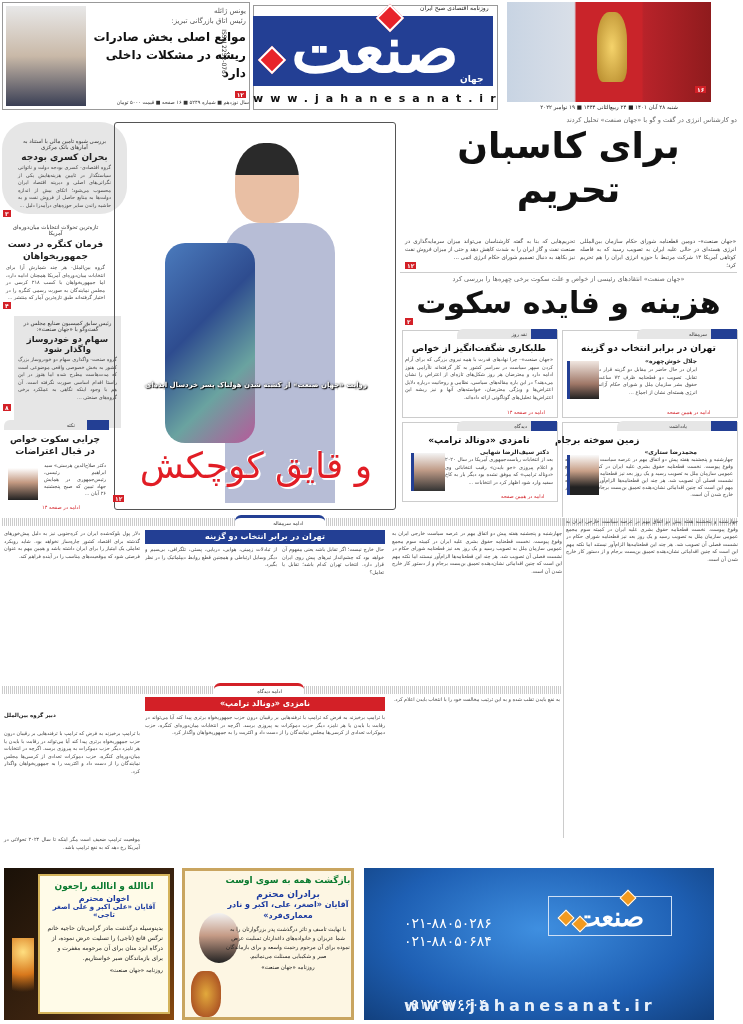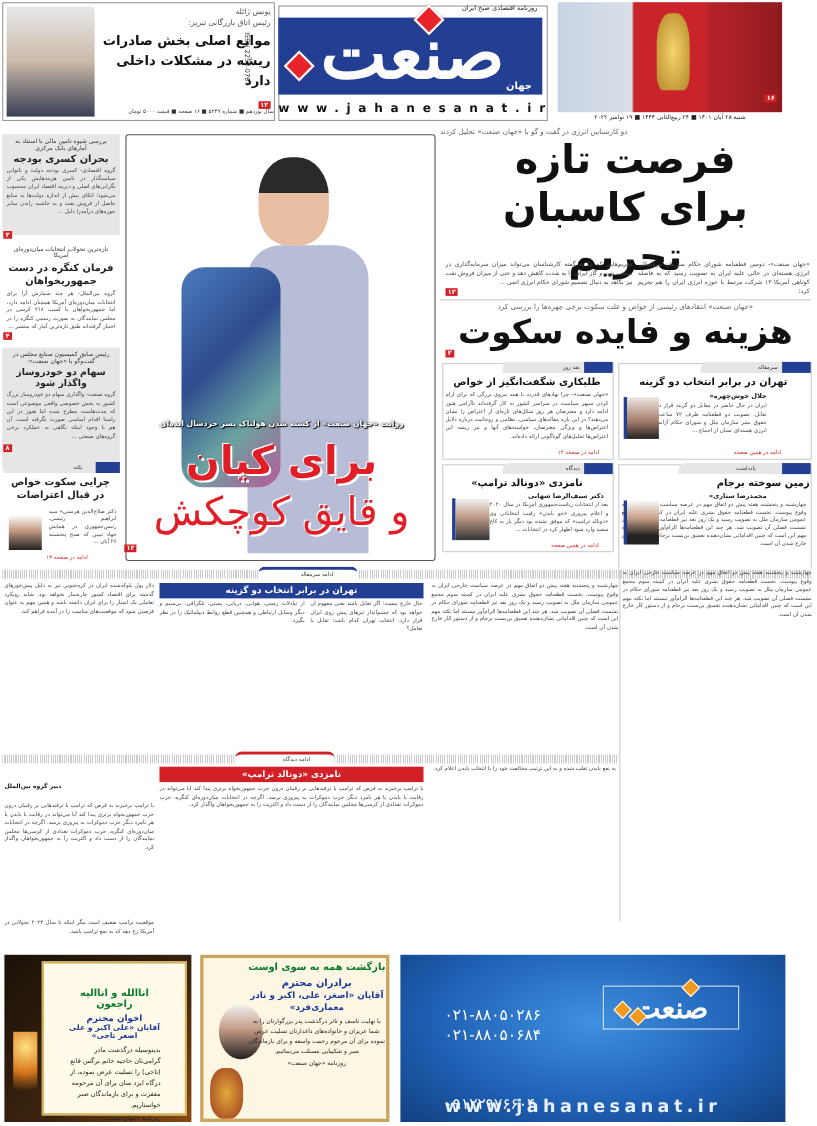--- a/index.html
+++ b/index.html
@@ -48,22 +48,21 @@
 <div class="abs" id="url-bar">www.jahanesanat.ir</div>
 
 <div class="abs" style="left:505px;top:2px;width:206px;height:112px;">
   <div class="abs" style="left:2px;top:0;width:204px;height:100px;background:linear-gradient(90deg,#c8d4e3 0%,#d9dfe8 33%,#c9242a 34%,#c9242a 66%,#b8232a 67%,#8f1b1d 100%);"></div>
   <div class="abs" style="left:92px;top:10px;width:30px;height:70px;background:radial-gradient(ellipse at center,#f5d36b,#b4882a);border-radius:40% 40% 20% 20%;"></div>
   <span class="abs redbox" style="left:190px;top:84px;">۱۶</span>
   <div class="abs" style="left:2px;top:102px;width:204px;font-size:5.5px;text-align:center;color:#222;">شنبه ۲۸ آبان ۱۴۰۱ ■ ۲۴ ربیع‌الثانی ۱۴۴۴ ■ ۱۹ نوامبر ۲۰۲۲</div>
 </div>
 
 <div class="abs" style="left:400px;top:116px;width:337px;height:120px;">
-  <div style="font-size:6.5px;color:#666;text-align:left;">دو کارشناس انرژی در گفت و گو با «جهان صنعت» تحلیل کردند</div>
-  <div style="font-size:36px;font-weight:900;text-align:center;line-height:44px;color:#111;">فرصت تازه</div>
+  <div style="font-size:6.5px;color:#666;text-align:right;">دو کارشناس انرژی در گفت و گو با «جهان صنعت» تحلیل کردند</div>
   <div style="font-size:36px;font-weight:700;text-align:center;line-height:44px;color:#111;">برای کاسبان تحریم</div>
 </div>
 <div class="abs txt" style="left:580px;top:237px;width:156px;font-size:5.5px;line-height:8px;">«جهان صنعت»- دومین قطعنامه شورای حکام سازمان بین‌المللی انرژی هسته‌ای در حالی علیه ایران به تصویب رسید که به فاصله کوتاهی آمریکا ۱۳ شرکت مرتبط با حوزه انرژی ایران را هم تحریم کرد؛</div>
 <div class="abs txt" style="left:405px;top:237px;width:170px;font-size:5.5px;line-height:8px;">تحریم‌هایی که بنا به گفته کارشناسان می‌تواند میزان سرمایه‌گذاری در صنعت نفت و گاز ایران را به شدت کاهش دهد و حتی از میزان فروش نفت نیز بکاهد به دنبال تصمیم شورای حکام انرژی اتمی ...</div>
 <span class="abs redbox" style="left:405px;top:262px;">۱۲</span>
 <div class="abs" style="left:400px;top:272px;width:337px;border-top:1px solid #ccc;"></div>
 
 <div class="abs" style="left:400px;top:275px;width:337px;height:55px;">
   <div style="font-size:6.5px;color:#666;text-align:center;">«جهان صنعت» انتقادهای رئیسی از خواص و علت سکوت برخی چهره‌ها را بررسی کرد</div>
   <div style="font-size:30px;font-weight:900;text-align:center;line-height:40px;color:#111;">هزینه و فایده سکوت</div>
@@ -90,53 +89,53 @@
   <div class="abs bold" style="right:4px;top:12px;width:148px;text-align:center;font-size:9px;">طلبکاری شگفت‌انگیز از خواص</div>
   <div class="abs txt" style="right:4px;top:25px;width:148px;font-size:5px;line-height:7.5px;height:52px;overflow:hidden;">«جهان صنعت»- چرا نهادهای قدرت با همه نیروی بزرگی که برای آرام کردن سپهر سیاست در سراسر کشور به کار گرفته‌اند ناآرامی هنوز ادامه دارد و معترضان هر روز شکل‌های تازه‌ای از اعتراض را نشان می‌دهند؟ در این باره مقاله‌های سیاسی، نظامی و روحانیت درباره دلایل اعتراض‌ها و ویژگی معترضان، خواسته‌های آنها و نیز ریشه این اعتراض‌ها تحلیل‌های گوناگونی ارائه داده‌اند.</div>
   <div class="abs cont" style="left:104px;top:78px;">ادامه در صفحه ۱۴</div>
 </div>
 
 <div class="abs" style="left:562px;top:422px;width:176px;height:95px;border:1px solid #ccc;border-bottom:none;">
   <div class="abs" style="right:0;top:-2px;width:120px;height:10px;background:#e6e6e6;border-top-left-radius:6px;">
     <div class="abs" style="right:0;top:0;width:26px;height:10px;background:#233f94;"></div>
     <span class="abs tab-label" style="right:50px;top:2px;">یادداشت</span>
   </div>
-  <div class="abs bold" style="right:1px;top:12px;width:165px;text-align:right;font-size:9px;">زمین سوخته برجام</div>
+  <div class="abs bold" style="right:17px;top:12px;width:165px;text-align:left;font-size:9px;">زمین سوخته برجام</div>
   <div class="abs" style="right:40px;top:25px;font-size:6px;font-weight:bold;">محمدرضا ستاری»</div>
   <div class="abs txt" style="right:4px;top:33px;width:168px;font-size:5px;line-height:7px;height:62px;overflow:hidden;">چهارشنبه و پنجشنبه هفته پیش دو اتفاق مهم در عرصه سیاست خارجی ایران به وقوع پیوست. نخست قطعنامه حقوق بشری علیه ایران در کمیته سوم مجمع عمومی سازمان ملل به تصویب رسید و یک روز بعد نیز قطعنامه شورای حکام در نشست فصلی آن تصویب شد. هر چند این قطعنامه‌ها الزام‌آور نیستند اما نکته مهم این است که چنین اقداماتی نشان‌دهنده تعمیق بن‌بست برجام و از دستور کار خارج شدن آن است.</div>
   <div class="abs" style="left:4px;top:32px;width:32px;height:40px;background:linear-gradient(#fafafa,#c8a088 40%,#222 80%);border-left:3px solid #233f94;"></div>
 </div>
 
 <div class="abs" style="left:402px;top:422px;width:156px;height:80px;border:1px solid #ccc;">
   <div class="abs" style="right:0;top:-2px;width:100px;height:10px;background:#e6e6e6;border-top-left-radius:6px;">
     <div class="abs" style="right:0;top:0;width:26px;height:10px;background:#233f94;"></div>
     <span class="abs tab-label" style="right:30px;top:2px;">دیدگاه</span>
   </div>
   <div class="abs bold" style="right:4px;top:12px;width:148px;text-align:center;font-size:9px;">نامزدی «دونالد ترامپ»</div>
   <div class="abs" style="right:8px;top:25px;font-size:6px;font-weight:bold;">دکتر سیف‌الرضا شهابی</div>
   <div class="abs txt" style="right:4px;top:33px;width:108px;font-size:5px;line-height:7.5px;height:38px;overflow:hidden;">بعد از انتخابات ریاست‌جمهوری آمریکا در سال ۲۰۲۰ و اعلام پیروزی «جو بایدن» رقیب انتخاباتی وی «دونالد ترامپ» که موفق نشده بود دیگر بار به کاخ سفید وارد شود اظهار کرد در انتخابات ...</div>
   <div class="abs" style="left:8px;top:30px;width:34px;height:38px;background:linear-gradient(#f4f4f4,#c09c88 45%,#333);border-left:3px solid #233f94;"></div>
   <div class="abs cont" style="left:98px;top:70px;">ادامه در همین صفحه</div>
 </div>
 
-<div class="abs gray" style="left:2px;top:122px;width:107px;height:92px;padding:4px;">
+<div class="abs gray" style="left:2px;top:122px;width:125px;height:92px;padding:16px;border-radius:27px;">
   <div style="font-size:5.5px;text-align:center;color:#333;">بررسی شیوه تامین مالی با استناد به آمارهای بانک مرکزی</div>
   <div style="font-size:9px;font-weight:bold;text-align:center;margin:2px 0;">بحران کسری بودجه</div>
   <div class="txt" style="font-size:5px;line-height:7.5px;">گروه اقتصادی- کسری بودجه دولت و ناتوانی سیاستگذار در تامین هزینه‌هایش یکی از نگرانی‌های اصلی و دیرینه اقتصاد ایران محسوب می‌شود؛ اتکای بیش از اندازه دولت‌ها به منابع حاصل از فروش نفت و به حاشیه راندن سایر حوزه‌های درآمدزا دلیل ...</div>
 </div>
 <span class="abs redbox" style="left:3px;top:210px;">۳</span>
 
 <div class="abs" style="left:2px;top:222px;width:107px;height:82px;padding:2px 4px;">
   <div style="font-size:5.5px;text-align:center;color:#333;">تازه‌ترین تحولات انتخابات میان‌دوره‌ای آمریکا</div>
   <div style="font-size:9px;font-weight:bold;text-align:center;margin:2px 0;line-height:12px;">فرمان کنگره در دست جمهوریخواهان</div>
   <div class="txt" style="font-size:5px;line-height:7.5px;">گروه بین‌الملل- هر چند شمارش آرا برای انتخابات میان‌دوره‌ای آمریکا همچنان ادامه دارد، اما جمهوریخواهان با کسب ۲۱۸ کرسی در مجلس نمایندگان به صورت رسمی کنگره را در اختیار گرفته‌اند طبق تازه‌ترین آمار که منتشر ...</div>
 </div>
 <span class="abs redbox" style="left:3px;top:302px;">۴</span>
 
-<div class="abs gray" style="left:2px;top:316px;width:107px;height:112px;padding:4px;">
+<div class="abs gray" style="left:14px;top:316px;width:107px;height:112px;padding:4px;">
   <div style="font-size:5.5px;text-align:center;color:#333;">رئیس سابق کمیسیون صنایع مجلس در گفت‌وگو با «جهان صنعت»:</div>
   <div style="font-size:8.5px;font-weight:bold;text-align:center;margin:2px 0;">سهام دو خودروساز واگذار شود</div>
   <div class="txt" style="font-size:5px;line-height:7.5px;">گروه صنعت- واگذاری سهام دو خودروساز بزرگ کشور به بخش خصوصی واقعی موضوعی است که مدت‌هاست مطرح شده اما هنوز در این راستا اقدام اساسی صورت نگرفته است. آن هم با وجود اینکه نگاهی به عملکرد برخی گروه‌های صنعتی ...</div>
 </div>
 <span class="abs redbox" style="left:3px;top:404px;">۸</span>
 
 <div class="abs" style="left:2px;top:420px;width:107px;height:92px;">
   <div class="abs" style="right:0;top:0;width:105px;height:10px;background:#e6e6e6;border-top-left-radius:6px;">
     <div class="abs" style="right:0;top:0;width:22px;height:10px;background:#233f94;"></div>
     <span class="abs tab-label" style="right:34px;top:2px;">نکته</span>
@@ -147,21 +146,20 @@
   <div class="abs cont" style="left:40px;top:84px;">ادامه در صفحه ۱۴</div>
 </div>
 
 <div class="abs" style="left:114px;top:122px;width:282px;height:388px;border:1px solid #555;border-radius:3px;">
   <div class="abs" style="left:40px;top:20px;width:200px;height:360px;">
     <div class="abs" style="left:80px;top:0;width:64px;height:80px;border-radius:45% 45% 40% 40%;background:linear-gradient(#2a2a2a 0 40%,#e9bfa4 40%);"></div>
     <div class="abs" style="left:70px;top:80px;width:110px;height:280px;background:#b7bdd6;border-radius:30px 30px 0 0;"></div>
     <div class="abs" style="left:10px;top:100px;width:90px;height:200px;background:linear-gradient(135deg,#4b7bbd,#2e4c8f 40%,#6aa3a0 70%,#b75a9a);border-radius:20px;"></div>
   </div>
   <div class="abs" style="left:10px;top:258px;width:262px;font-size:7px;font-weight:bold;text-align:center;color:#fff;text-shadow:0 0 2px #000,1px 1px 1px #000;">روایت «جهان صنعت» از کشته شدن هولناک پسر خردسال ایذه‌ای</div>
-  <div class="abs" style="left:10px;top:276px;width:262px;font-size:36px;font-weight:900;text-align:center;color:#e11d25;text-shadow:2px 2px 0 #fff,-1px -1px 0 #fff;">برای کیان</div>
   <div class="abs" style="left:10px;top:322px;width:262px;font-size:36px;font-weight:400;text-align:center;color:#e11d25;text-shadow:2px 2px 0 #fff,-1px -1px 0 #fff;">و قایق کوچکش</div>
   <span class="abs redbox" style="left:-2px;top:372px;">۱۲</span>
 </div>
 
 <div class="abs hatch" style="left:2px;top:518px;width:735px;"></div>
 <div class="abs" style="left:235px;top:515px;width:90px;height:12px;background:#fff;border-top:3px solid #233f94;border-radius:6px 6px 0 0;">
   <span class="abs tab-label" style="right:22px;top:2px;">ادامه سرمقاله</span>
 </div>
 <div class="abs" style="left:145px;top:530px;width:240px;height:14px;background:#233f94;">
   <div style="color:#fff;font-size:8px;font-weight:bold;text-align:center;line-height:14px;">تهران در برابر انتخاب دو گزینه</div>
@@ -182,21 +180,21 @@
 <div class="abs" style="left:145px;top:697px;width:240px;height:14px;background:#d32027;">
   <div style="color:#fff;font-size:8px;font-weight:bold;text-align:center;line-height:14px;">نامزدی «دونالد ترامپ»</div>
 </div>
 <div class="abs txt" style="left:4px;top:730px;width:136px;font-size:5px;line-height:7.5px;height:112px;overflow:hidden;">با ترامپ برخیزند به فرض که ترامپ با ترفندهایی بر رقیبان درون حزب جمهوریخواه برتری پیدا کند آیا می‌تواند در رقابت با بایدن یا هر نامزد دیگر حزب دموکرات به پیروزی برسد. اگرچه در انتخابات میان‌دوره‌ای کنگره، حزب دموکرات تعدادی از کرسی‌ها مجلس نمایندگان را از دست داد و اکثریت را به جمهوریخواهان واگذار کرد.</div>
 <div class="abs txt" style="left:145px;top:714px;width:240px;font-size:5px;line-height:7.5px;height:128px;overflow:hidden;">با ترامپ برخیزند به فرض که ترامپ با ترفندهایی بر رقیبان درون حزب جمهوریخواه برتری پیدا کند آیا می‌تواند در رقابت با بایدن یا هر نامزد دیگر حزب دموکرات به پیروزی برسد. اگرچه در انتخابات میان‌دوره‌ای کنگره، حزب دموکرات تعدادی از کرسی‌ها مجلس نمایندگان را از دست داد و اکثریت را به جمهوریخواهان واگذار کرد.</div>
 <div class="abs txt" style="left:392px;top:696px;width:168px;font-size:5px;line-height:7.5px;height:146px;overflow:hidden;">به نفع بایدن تقلب شده و به این ترتیب مخالفت خود را با انتخاب بایدن اعلام کرد.</div>
 <div class="abs txt" style="left:4px;top:836px;width:136px;font-size:5px;line-height:7.5px;">موقعیت ترامپ ضعیف است مگر اینکه تا سال ۲۰۲۴ تحولاتی در آمریکا رخ دهد که به نفع ترامپ باشد.</div>
 
 <div class="abs" style="left:4px;top:868px;width:170px;height:152px;background:linear-gradient(135deg,#1a1108,#3d2410 60%,#8a4a10);">
   <div class="abs" style="left:8px;top:70px;width:22px;height:70px;background:radial-gradient(circle at 50% 20%,#ffdf80,#d8781c 40%,transparent 70%);"></div>
-  <div class="abs" style="left:34px;top:6px;width:132px;height:140px;background:#fffbe8;border:2px solid #d4b35a;padding:22px;text-align:center;">
+  <div class="abs" style="left:34px;top:6px;width:132px;height:140px;background:#fffbe8;border:2px solid #d4b35a;padding:5px;text-align:center;">
     <div style="color:#0a7a2f;font-size:9px;font-weight:bold;">اناالله و اناالیه راجعون</div>
     <div style="color:#1b3aa0;font-size:8px;font-weight:bold;margin-top:3px;">اخوان محترم</div>
     <div style="color:#1b3aa0;font-size:7px;font-weight:bold;">آقایان «علی اکبر و علی اصغر تاجی»</div>
     <div style="color:#222;font-size:6px;line-height:10px;margin-top:4px;text-align:right;">بدینوسیله درگذشت مادر گرامی‌تان حاجیه خانم نرگس قانع (تاجی) را تسلیت عرض نموده، از درگاه ایزد منان برای آن مرحومه مغفرت و برای بازماندگان صبر خواستاریم.</div>
     <div style="color:#222;font-size:5.5px;margin-top:4px;text-align:right;">روزنامه «جهان صنعت»</div>
   </div>
 </div>
 
 <div class="abs" style="left:182px;top:868px;width:172px;height:152px;background:#fdf6e3;border:3px solid #c9a560;">
   <div class="abs" style="left:14px;top:42px;width:40px;height:50px;border-radius:50%;background:linear-gradient(#f2f2f2,#c59b86 45%,#222);"></div>

